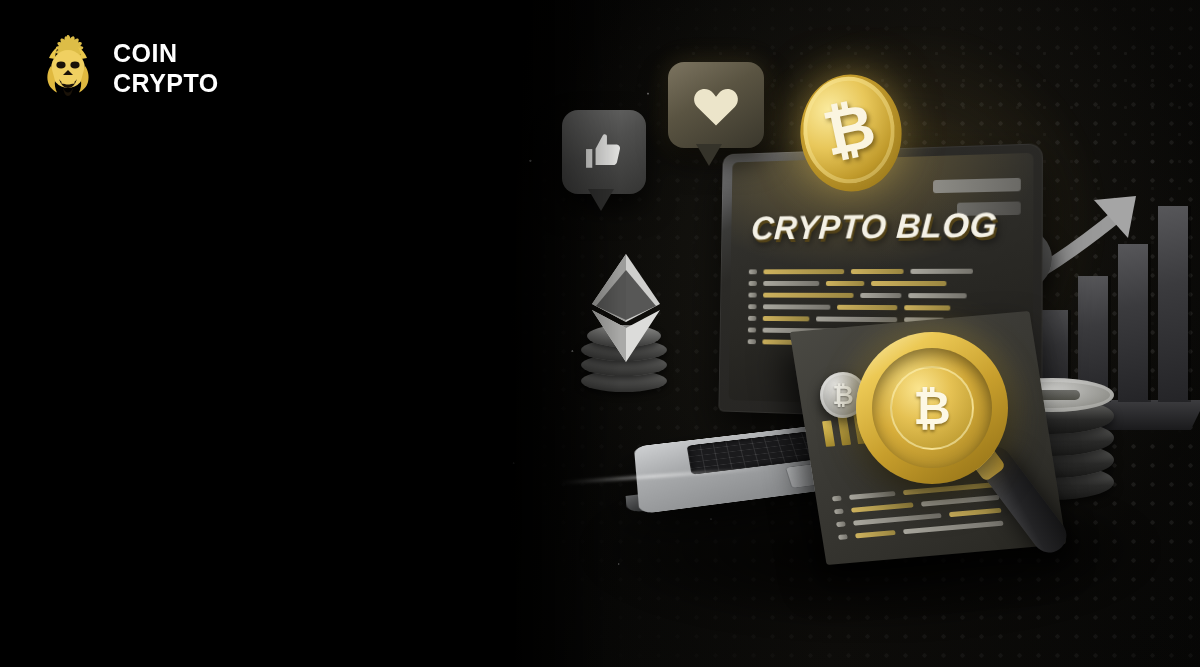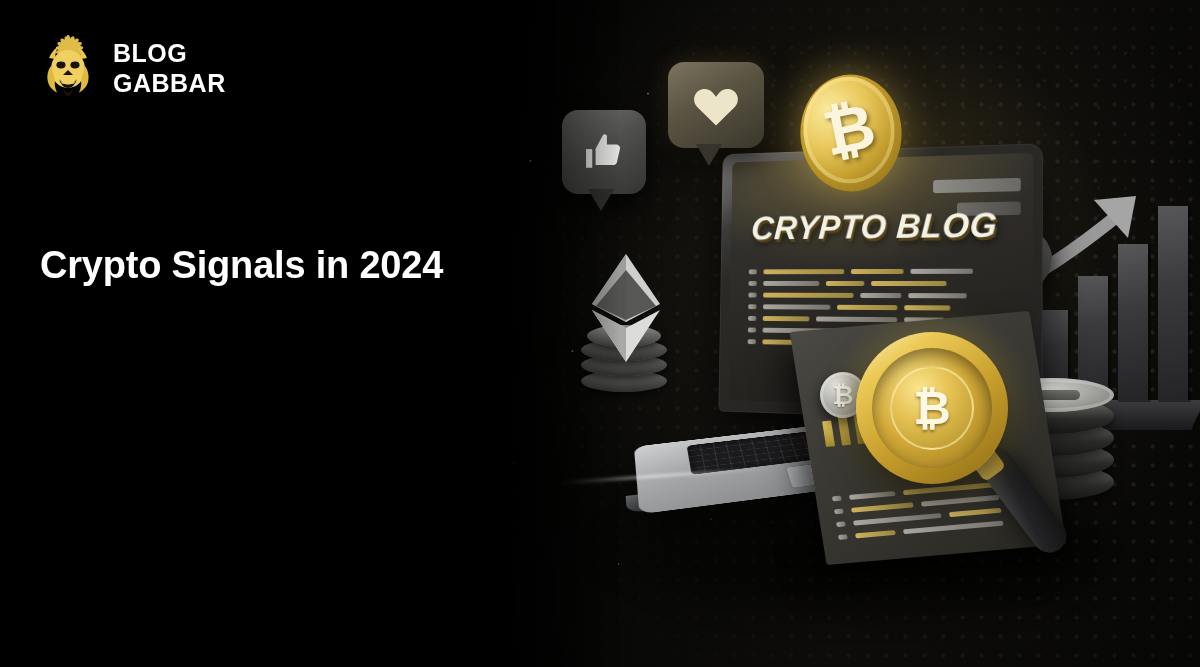--- a/index.html
+++ b/index.html
@@ -523,23 +523,22 @@
       <ellipse cx="24" cy="33" rx="4.6" ry="3.4" fill="#1A1208"></ellipse>
       <ellipse cx="38" cy="33" rx="4.6" ry="3.4" fill="#1A1208"></ellipse>
       <path d="M31 38l-5 5h10z" fill="#1A1208"></path>
       <path d="M22 47c3 4 5.5 5.5 9 5.5S37 51 40 47c-2 6-5 9-9 9s-7-3-9-9z" fill="#1A1208"></path>
       <path d="M24.5 49.5h13v2.2h-13z" fill="#F0D061"></path>
       <path d="M26 56c1.6 3 3.2 4.5 5 4.5s3.4-1.5 5-4.5c-1 5-2.6 8-5 8s-4-3-5-8z" fill="#1A1208"></path>
       <path d="M12 26c2-5 5-9 9-11-2 4-3 8-3 12z" fill="#E9C74B"></path>
       <path d="M50 26c-2-5-5-9-9-11 2 4 3 8 3 12z" fill="#E9C74B"></path>
     </svg>
     <div class="logo-text">
-      <span class="l1">BLOG</span>
-      <span class="l2">GABBAR</span>
+      <span class="l1">COIN</span>
+      <span class="l2">CRYPTO</span>
     </div>
   </div>
 
   <h1 class="headline">
-    <span>Crypto Signals in 2024</span>
   </h1>
 
 
 </div>
 
 </body></html>

